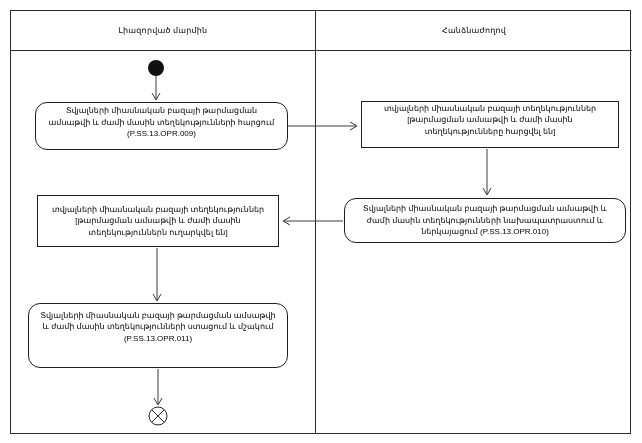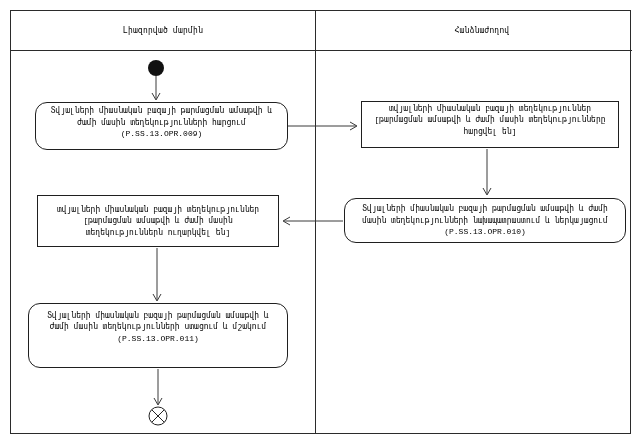--- a/index.html
+++ b/index.html
@@ -1,35 +1,35 @@
 <!DOCTYPE html>
 <html><head>
 <meta charset="utf-8">
 <style>
   html,body{margin:0;padding:0;background:#ffffff;}
   .canvas{
     position:relative;width:642px;height:443px;background:#ffffff;
-    font-family:Liberation Mono, monospace;color:#000;overflow:hidden;
+    font-family:Liberation Sans, sans-serif;color:#000;overflow:hidden;
   }
   .frame{
     position:absolute;left:10px;top:10px;width:621px;height:424px;
     border:1px solid #2b2b2b;box-sizing:border-box;background:#fff;
   }
   .lane-divider{
     position:absolute;left:315px;top:10px;width:1px;height:424px;background:#2b2b2b;
   }
   .header-line{
     position:absolute;left:10px;top:50px;width:622px;height:1px;background:#2b2b2b;
   }
   .lane-label{
     position:absolute;top:10px;height:40px;display:flex;align-items:center;
     justify-content:center;font-size:8px;letter-spacing:0.2px;
   }
   .lane-label.left{left:10px;width:306px;}
-  .lane-label.right{left:324px;width:316px;}
+  .lane-label.right{left:316px;width:316px;}
   .node{
     position:absolute;border:1px solid #1f1f1f;background:#ffffff;
     display:flex;align-items:center;justify-content:center;text-align:center;
     font-size:8px;line-height:1.45;box-sizing:border-box;padding:1px 10px;
   }
   .rounded{border-radius:12px;}
   .n-request{left:35px;top:102px;width:253px;height:48px;padding-bottom:8px;}
   .n-obj-requested{left:361px;top:101px;width:258px;height:47px;padding-bottom:10px;}
   .n-prepare{left:344px;top:198px;width:282px;height:45px;}
   .n-obj-sent{left:37px;top:195px;width:242px;height:52px;}

